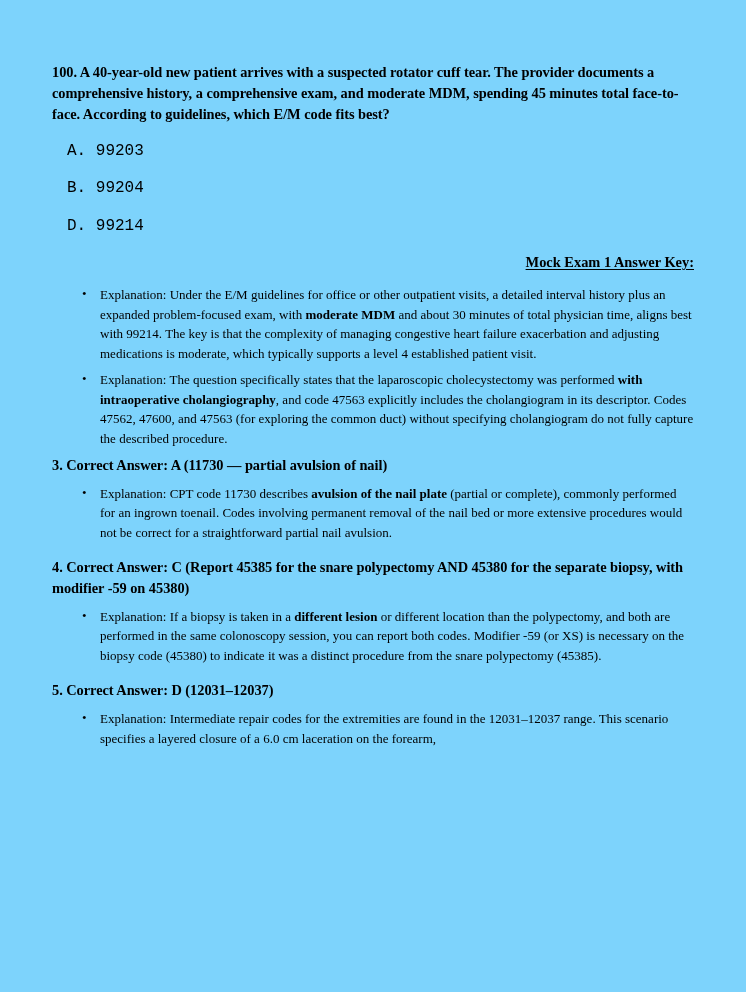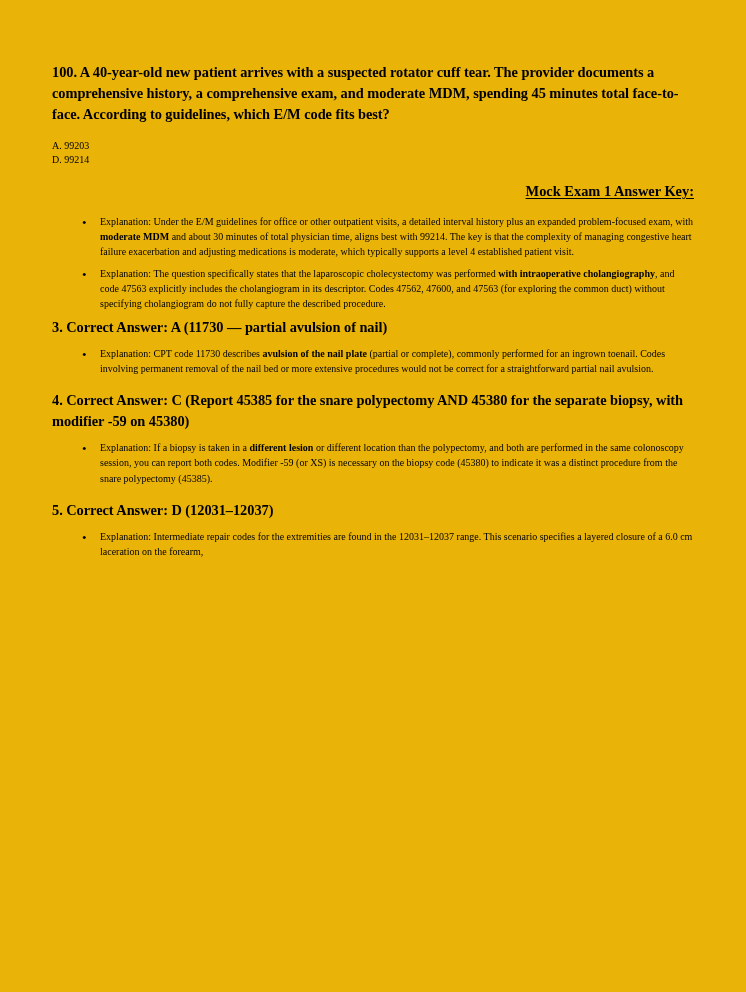--- a/index.html
+++ b/index.html
@@ -12,21 +12,21 @@
     height: 992px;
     overflow: hidden;
     font-family: "Liberation Serif", "DejaVu Serif", serif;
     color: #000000;
     -webkit-font-smoothing: antialiased;
   }
   .page {
     position: relative;
     width: 746px;
     height: 992px;
-    background: #eab308;
+    background: #7dd3fc;
     box-sizing: border-box;
     padding: 62px 52px 0 52px;
   }
   .content {
     width: 642px;
   }
 
   
   .question {
     font-weight: bold;
@@ -34,23 +34,24 @@
     line-height: 1.45;
     text-align: left;
     margin: 0 0 14px 0;
     letter-spacing: -0.05px;
   }
 
   .options {
     margin: 0 0 16px 0;
   }
   .option {
-    font-size: 10px;
+    font-size: 16px;
     line-height: 1.42;
-    margin: 0;
+    margin: 15px;
+    font-family: Liberation Mono, monospace;
   }
 
   
   .key-title {
     font-weight: bold;
     font-size: 14.4px;
     margin: 16px 0 14px 0;
     display: block;
     text-align: right;
   }
@@ -70,21 +71,21 @@
   .answer-heading:first-of-type { margin-top: 0; }
 
   ul.bullets {
     list-style: none;
     margin: 0 0 6px 0;
     padding: 0;
   }
   ul.bullets li {
     position: relative;
     padding-left: 48px;
-    font-size: 10px;
+    font-size: 13px;
     line-height: 1.52;
     margin: 0 0 6px 0;
     text-align: left;
   }
   ul.bullets li::before {
     content: "\2022";
     position: absolute;
     left: 30px;
     top: -1px;
     font-size: 13px;
@@ -96,20 +97,21 @@
 </head>
 <body>
 
 <div class="page">
   <div class="content">
 
     <p class="question">100. A 40-year-old new patient arrives with a suspected rotator cuff tear. The provider documents a comprehensive history, a comprehensive exam, and moderate MDM, spending 45 minutes total face-to-face. According to guidelines, which E/M code fits best?</p>
 
     <div class="options">
       <p class="option">A. 99203</p>
+      <p class="option">B. 99204</p>
       <p class="option">D. 99214</p>
     </div>
 
     <div class="key-title">
       <span class="u">Mock Exam 1 Answer Key:</span>
     </div>
 
     <div id="entries">
         <ul class="bullets">
           <li><span>Explanation: Under the E/M guidelines for office or other outpatient visits, a detailed interval history plus an expanded problem-focused exam, with </span><b>moderate MDM</b><span> and about 30 minutes of total physician time, aligns best with 99214. The key is that the complexity of managing congestive heart failure exacerbation and adjusting medications is moderate, which typically supports a level 4 established patient visit.</span></li>

